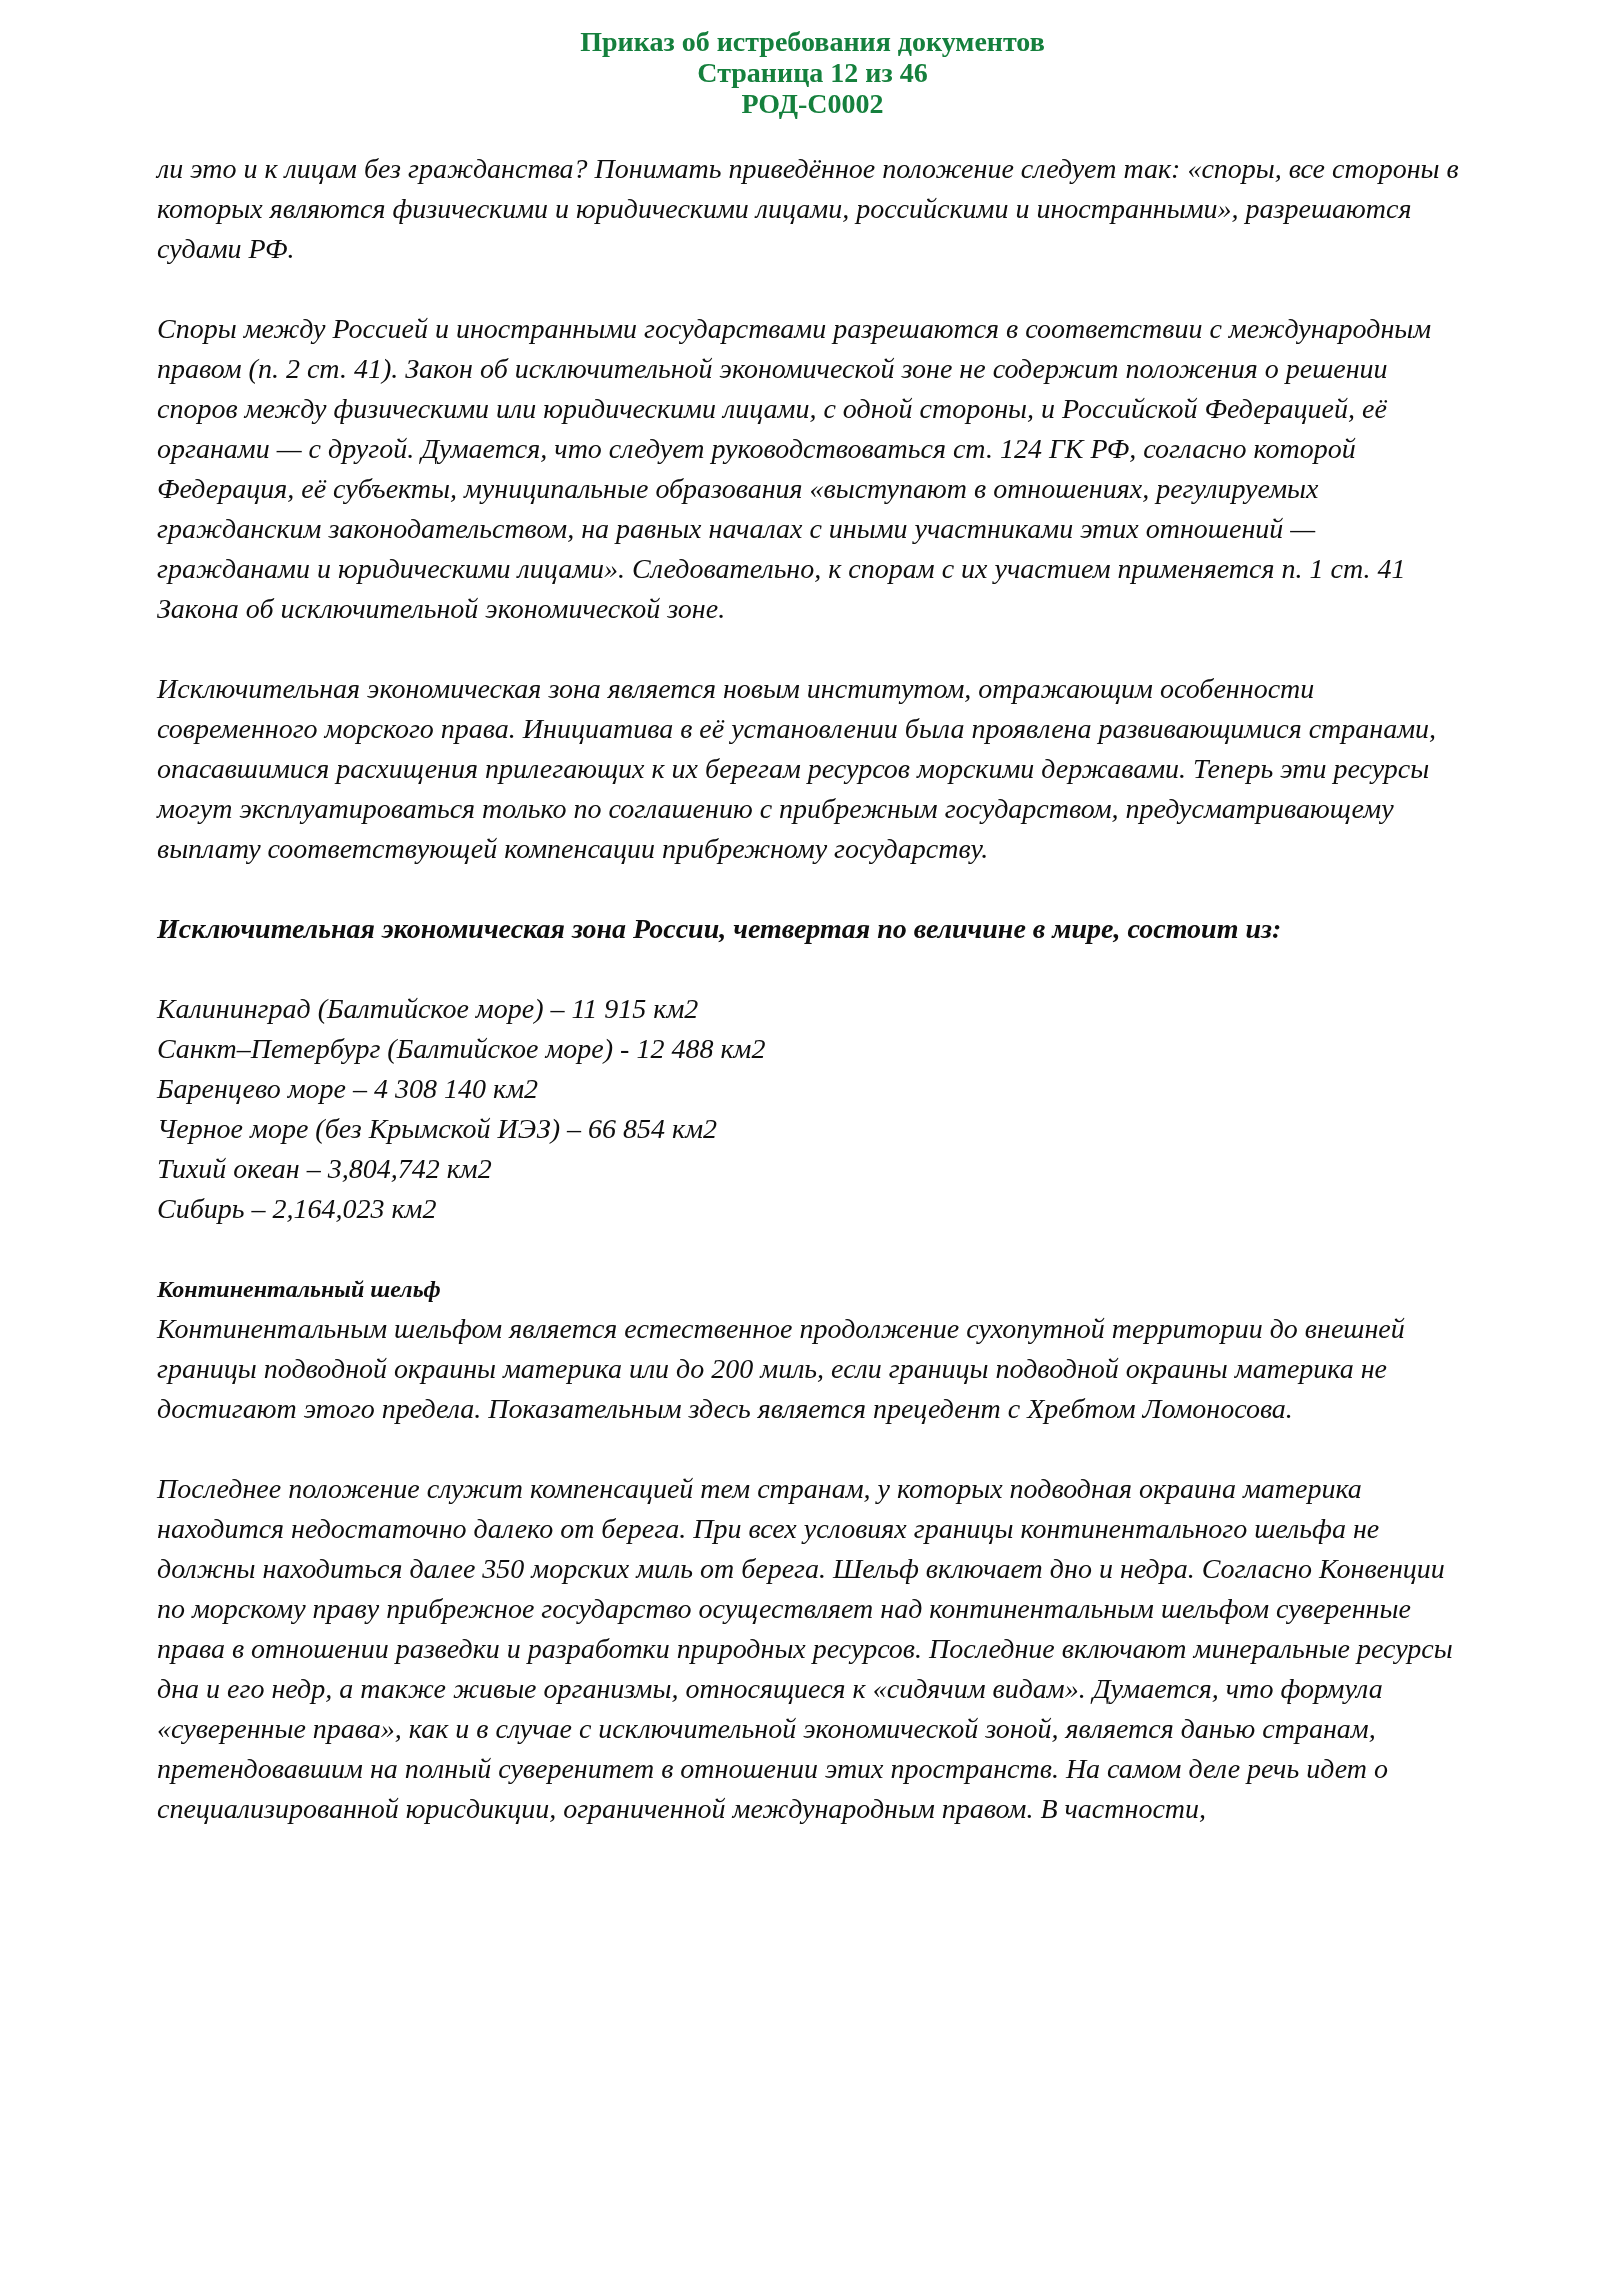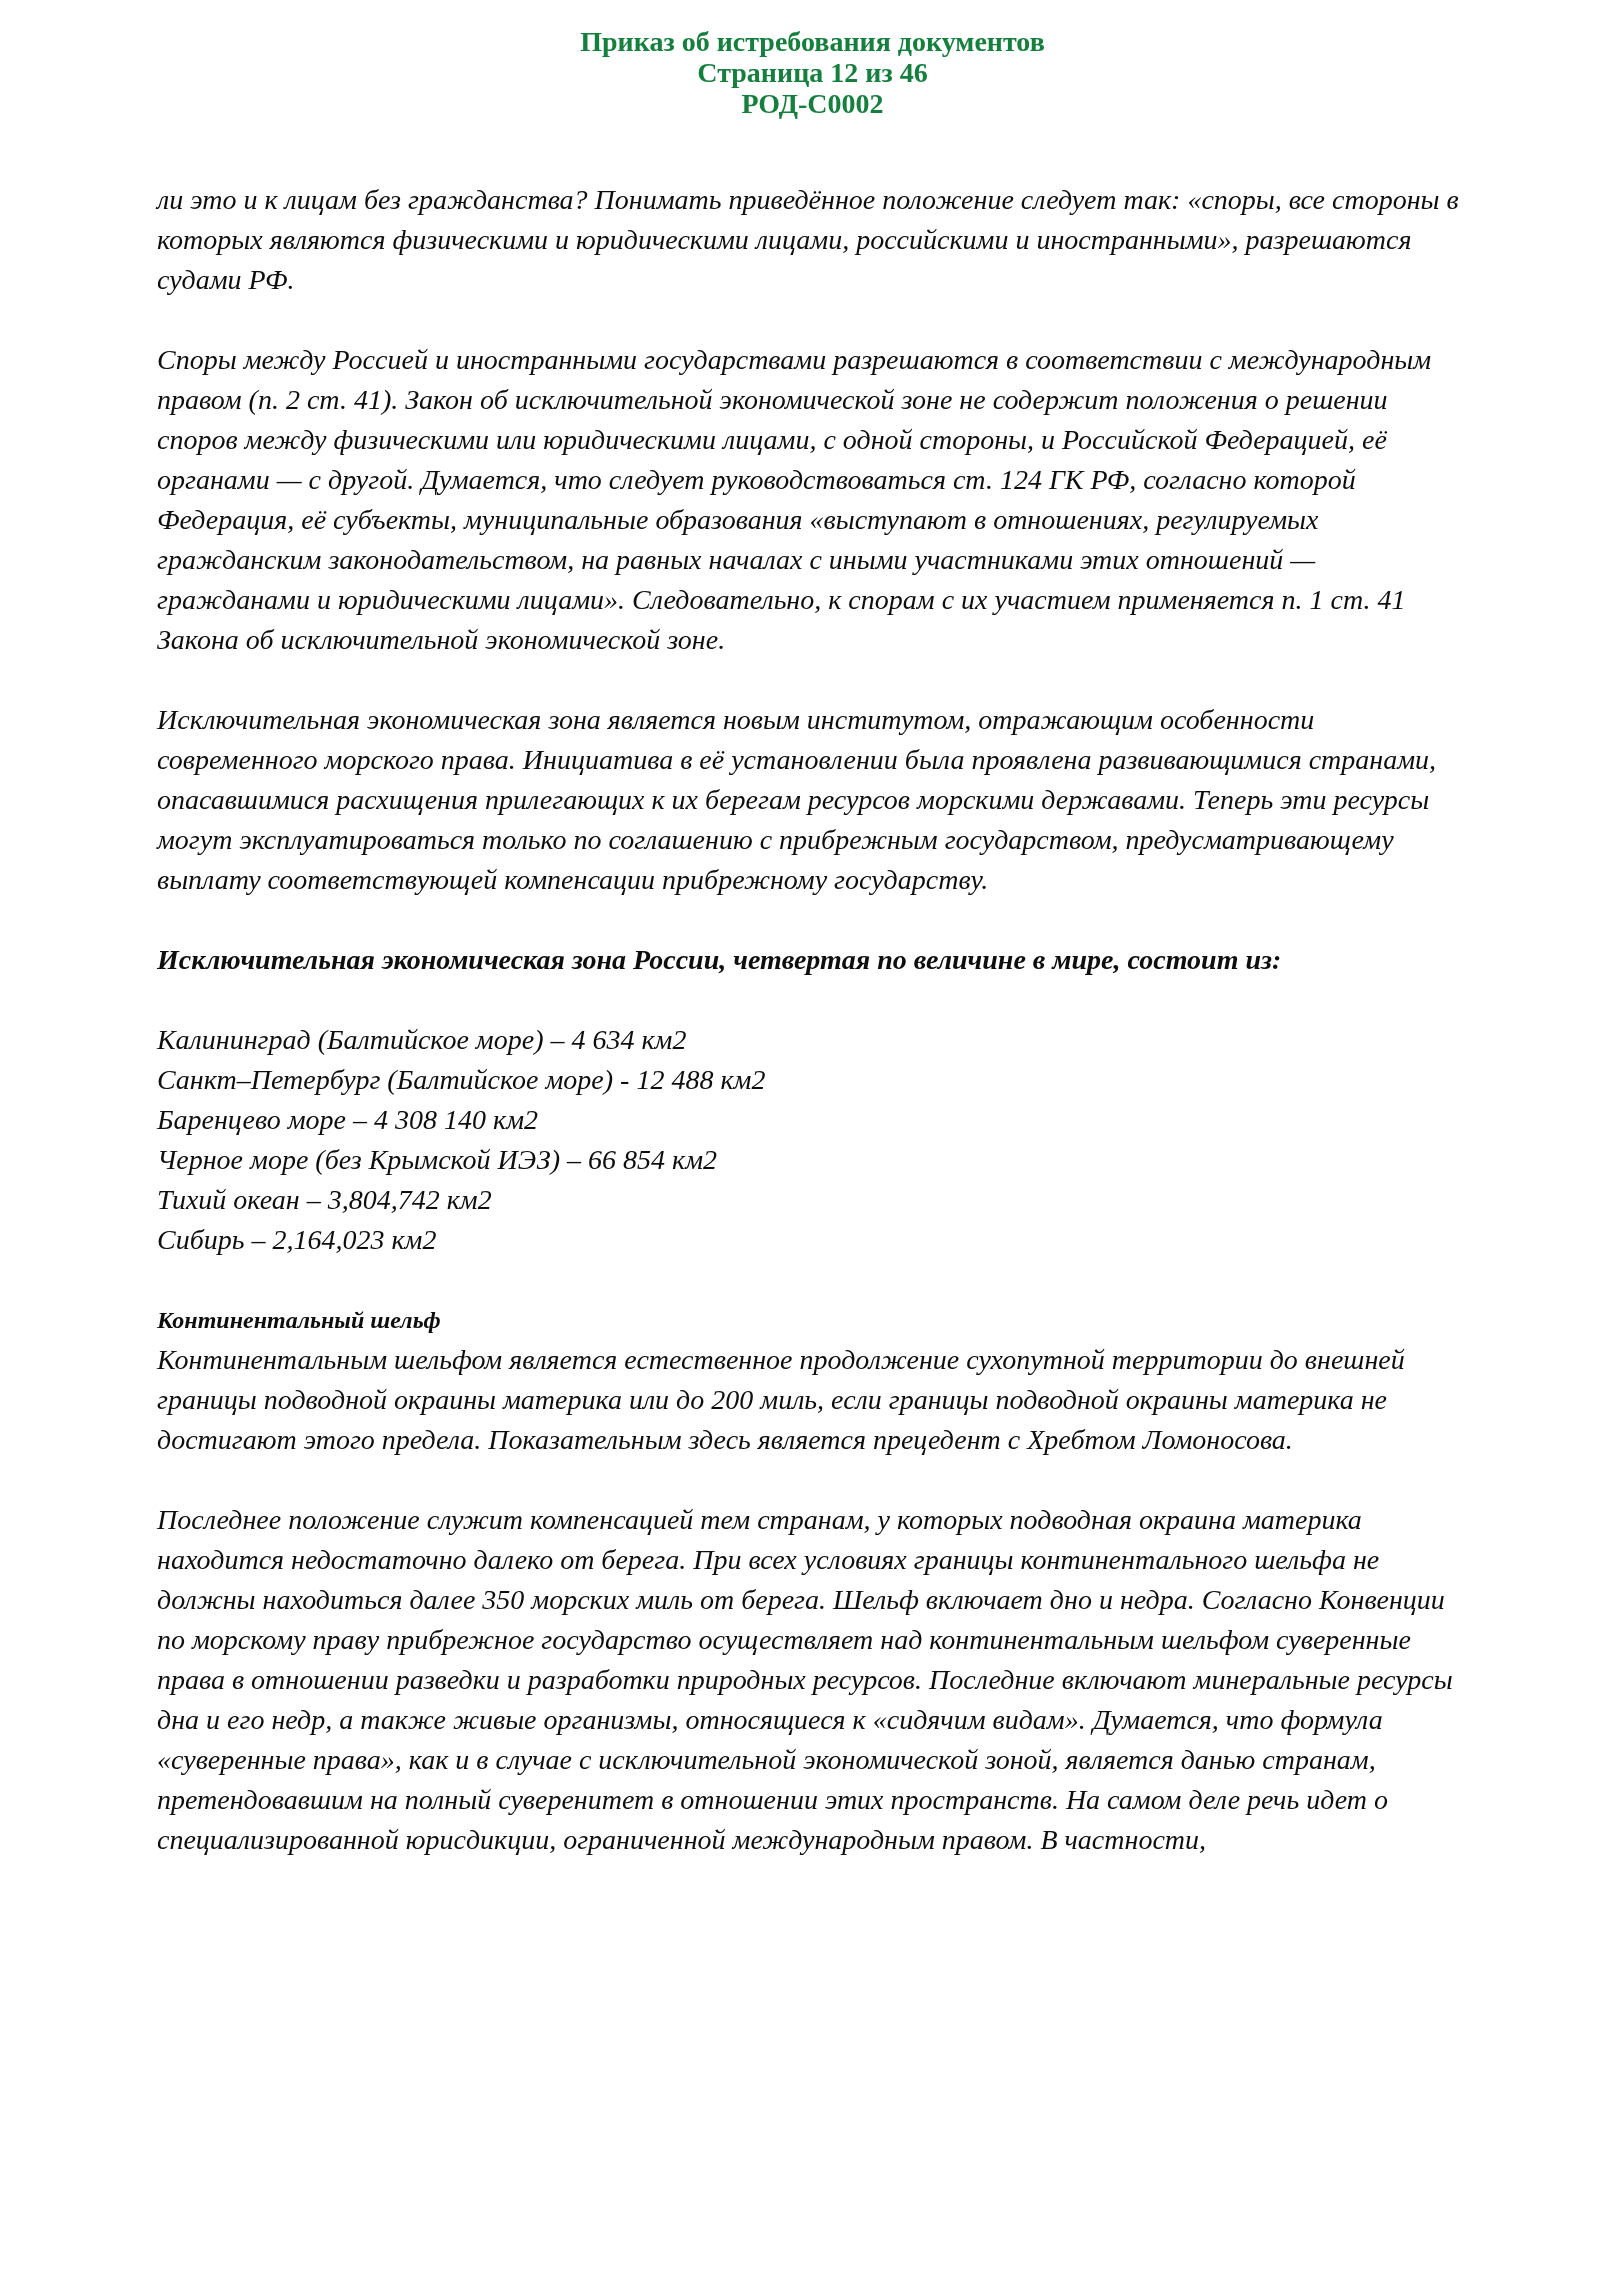--- a/index.html
+++ b/index.html
@@ -20,21 +20,21 @@
   .page-header {
     text-align: center;
     color: #15803d;
     font-weight: bold;
     font-size: 28px;
     line-height: 1.12;
     font-style: normal;
   }
   .page-header .hline { display: block; }
   .doc-body {
-    margin-top: 60px;
+    margin-top: 29px;
     font-style: italic;
     font-size: 28px;
     line-height: 40px;
     text-align: left;
   }
   .doc-body p { margin: 0 0 40px 0; }
   .para-bold { font-weight: bold; }
   .eez-list { margin: 0 0 40px 0; list-style: none; }
   .eez-list li { display: block; }
   .section-heading {
@@ -63,21 +63,21 @@
 
     <p>ли это и к лицам без гражданства? Понимать приведённое положение следует так: «споры, все стороны в которых являются физическими и юридическими лицами, российскими и иностранными», разрешаются судами РФ.</p>
 
     <p>Споры между Россией и иностранными государствами разрешаются в соответствии с международным правом (п. 2 ст. 41). Закон об исключительной экономической зоне не содержит положения о решении споров между физическими или юридическими лицами, с одной стороны, и Российской Федерацией, её органами — с другой. Думается, что следует руководствоваться ст. 124 ГК РФ, согласно которой Федерация, её субъекты, муниципальные образования «выступают в отношениях, регулируемых гражданским законодательством, на равных началах с иными участниками этих отношений — гражданами и юридическими лицами». Следовательно, к спорам с их участием применяется п. 1 ст. 41 Закона об исключительной экономической зоне.</p>
 
     <p>Исключительная экономическая зона является новым институтом, отражающим особенности современного морского права. Инициатива в её установлении была проявлена развивающимися странами, опасавшимися расхищения прилегающих к их берегам ресурсов морскими державами. Теперь эти ресурсы могут эксплуатироваться только по соглашению с прибрежным государством, предусматривающему выплату соответствующей компенсации прибрежному государству.</p>
 
     <p class="para-bold">Исключительная экономическая зона России, четвертая по величине в мире, состоит из:</p>
 
     <ul class="eez-list">
-      <li>Калининград (Балтийское море) – 4 634 км2</li>
+      <li>Калининград (Балтийское море) – 11 915 км2</li>
       <li>Санкт–Петербург (Балтийское море) - 12 488 км2</li>
       <li>Баренцево море – 4 308 140 км2</li>
       <li>Черное море (без Крымской ИЭЗ) – 66 854 км2</li>
       <li>Тихий океан – 3,804,742 км2</li>
       <li>Сибирь – 2,164,023 км2</li>
     </ul>
 
     <div class="shelf-block">
       <div class="section-heading">Континентальный шельф</div>
       <p>Континентальным шельфом является естественное продолжение сухопутной территории до внешней границы подводной окраины материка или до 200 миль, если границы подводной окраины материка не достигают этого предела. Показательным здесь является прецедент с Хребтом Ломоносова.</p>

